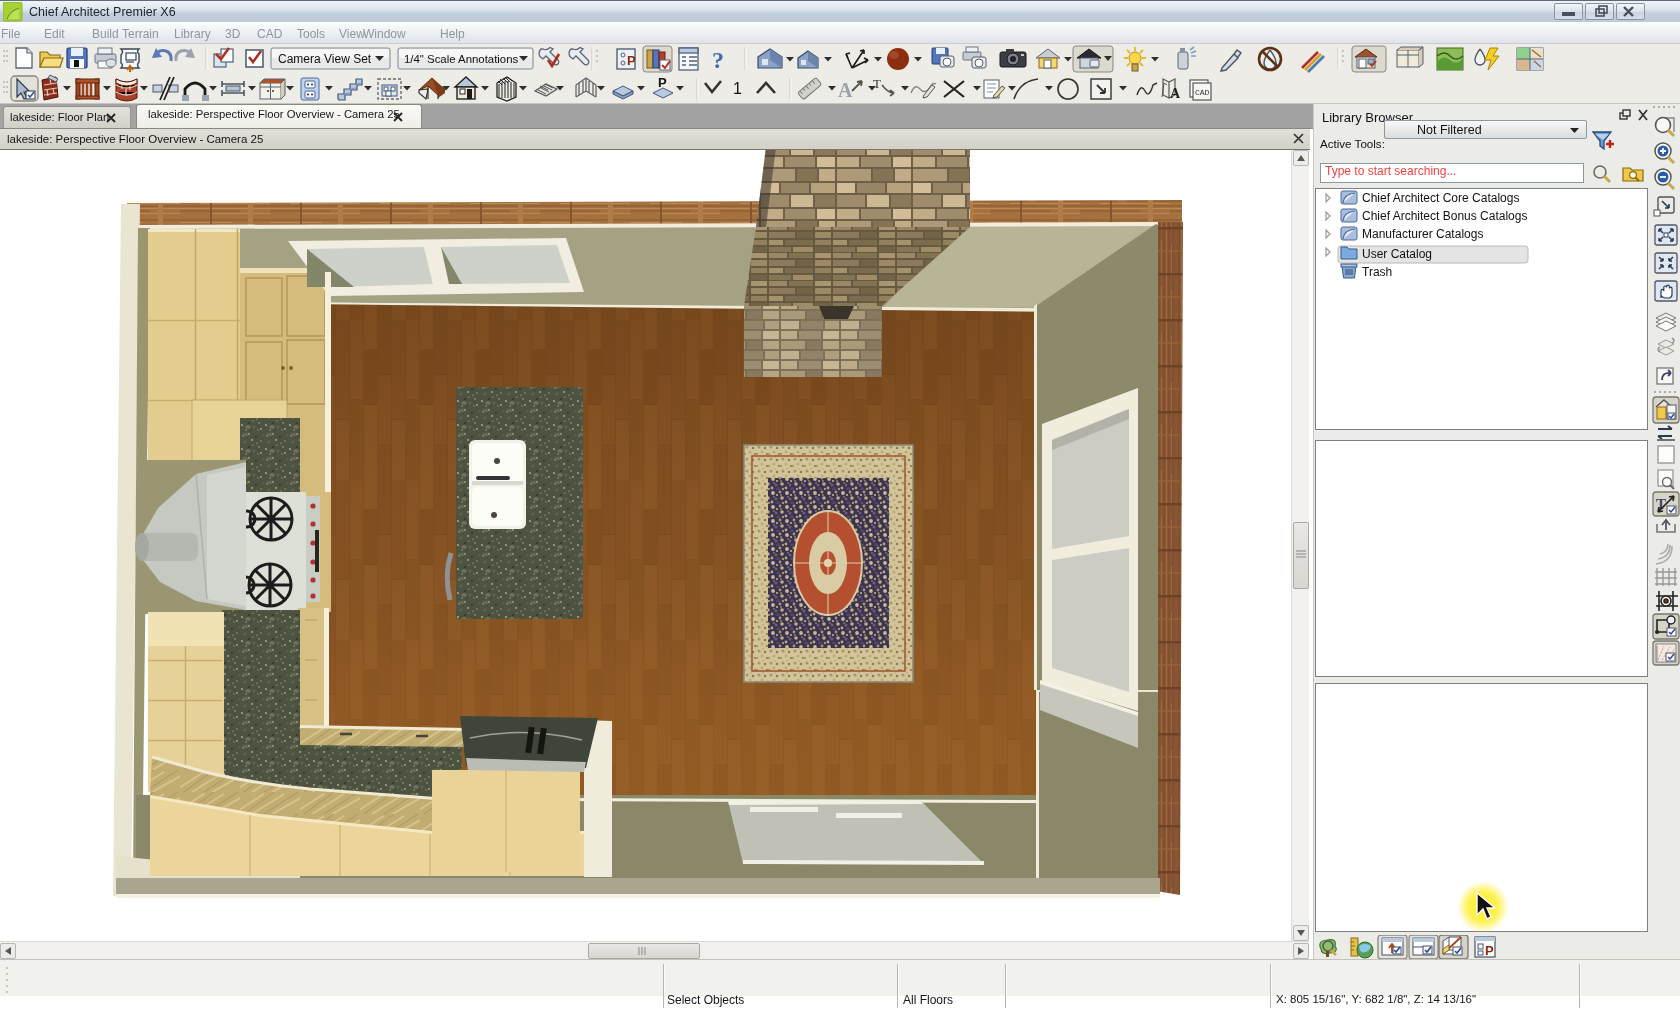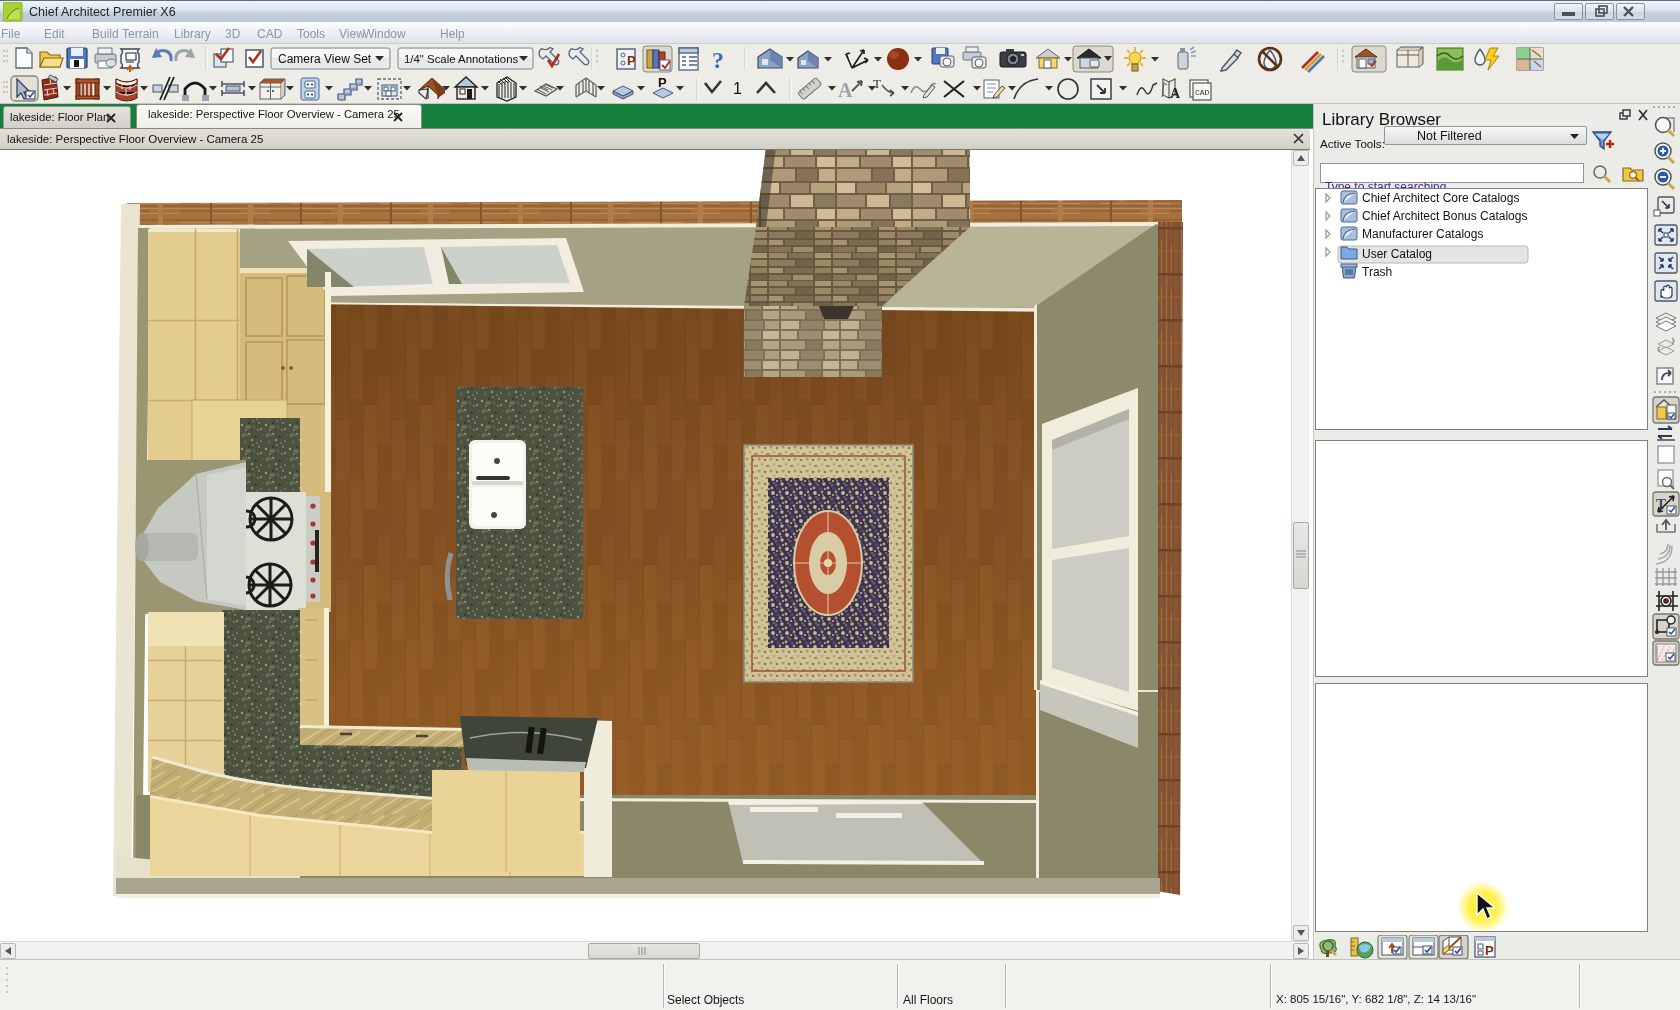--- a/index.html
+++ b/index.html
@@ -6,36 +6,36 @@
 #title{left:0;top:0;width:1680px;height:22px;
 background:linear-gradient(#f0f4f9 0%,#dde6ef 40%,#c2cedc 60%,#bcc9d8 100%);
 border-top:1px solid #5a6c80;box-sizing:border-box;}
 #title .txt{position:absolute;left:29px;top:4px;font-size:12.5px;color:#20262e;}
 .winbtn{position:absolute;top:2px;width:29px;height:17px;border:1px solid #8693a2;border-radius:2px;
 background:linear-gradient(#f4f7fa,#dbe2ea 50%,#cbd4df 51%,#d6dde6);box-sizing:border-box;}
 #menubar{left:0;top:22px;width:1680px;height:22px;
 background:linear-gradient(#fcfdfe,#e4e8ee 80%,#dfe3e9);border-bottom:1px solid #c9cdd3;box-sizing:border-box;}
 #menubar span{position:absolute;top:5px;font-size:12px;color:#8e96a1;}
 #tbzone{left:0;top:44px;width:1680px;height:60px;background:#edece6;border-bottom:1px solid #c6c4bb;box-sizing:border-box;}
-#tabbar{left:0;top:104px;width:1680px;height:25px;background:#15803d;}
+#tabbar{left:0;top:104px;width:1680px;height:25px;background:#a3a3a3;}
 .tab1{position:absolute;left:3px;top:2px;width:128px;height:23px;background:linear-gradient(#e3e1da,#d2cfc7);
 border:1px solid #97948c;border-bottom:none;border-radius:3px 3px 0 0;box-sizing:border-box;}
 .tab2{position:absolute;left:136px;top:0px;width:286px;height:25px;background:linear-gradient(#fafaf7,#eeede8);
 border:1px solid #8a887f;border-bottom:none;border-radius:3px 3px 0 0;box-sizing:border-box;}
 #tabbar .tx{position:absolute;top:6px;font-size:11.3px;color:#15151a;white-space:nowrap;}
 #tabline{left:0;top:128px;width:1680px;height:1px;background:#8a887f;}
 #viewhdr{left:0;top:129px;width:1310px;height:21px;background:linear-gradient(#e2e0d9,#d2d0c7);
 border-bottom:1px solid #77766f;box-sizing:border-box;}
 #viewhdr .tx{position:absolute;left:7px;top:4px;font-size:11.5px;color:#111;}
 #viewport{left:0;top:150px;width:1291px;height:791px;background:#fff;}
 #vscroll{left:1291px;top:150px;width:18px;height:791px;background:#f2f1ef;border-left:1px solid #dcdad6;box-sizing:border-box;}
 #hscroll{left:0;top:941px;width:1309px;height:18px;background:#f2f1ef;border-top:1px solid #dcdad6;box-sizing:border-box;}
 .sbtn{position:absolute;background:#ececea;border:1px solid #b9b7b2;box-sizing:border-box;border-radius:2px;}
 .sthumb{position:absolute;background:linear-gradient(#e8e7e4,#d8d6d1);border:1px solid #a9a7a2;box-sizing:border-box;border-radius:2px;}
-#statusbar{left:0;top:959px;width:1680px;height:51px;background:#f1f1ed;border-top:1px solid #c3c1bc;box-sizing:border-box;}
+#statusbar{left:0;top:959px;width:1680px;height:37px;background:#f1f1ed;border-top:1px solid #c3c1bc;box-sizing:border-box;}
 #statusbar span{position:absolute;top:33px;font-size:12px;color:#15151a;}
 .sdiv{position:absolute;top:4px;height:44px;width:1px;background:#b8b6b1;border-right:1px solid #fdfdfb;}
 #library{left:1313px;top:104px;width:337px;height:855px;background:#ebebe7;}
 #rtools{left:1650px;top:104px;width:30px;height:855px;background:#ebebe7;}
 .lbox{position:absolute;left:2px;width:333px;background:#fff;border:1px solid #7f7f7f;box-sizing:border-box;}
 .ltx{position:absolute;font-size:12px;color:#111;white-space:nowrap;}
 .combo{position:absolute;border:1px solid #8a98a8;border-radius:2px;background:linear-gradient(#f8f8f8,#dcdcda);box-sizing:border-box;}
 .combo .ct{position:absolute;top:2px;font-size:12.5px;color:#111;white-space:nowrap;}
 </style></head>
 <body>
@@ -849,40 +849,40 @@
  <svg class="abs" style="left:1298px;top:5px" width="6" height="8">
       <path d="M6,4 L0,0 L0,8 Z" fill="#555"></path>
     </svg>
  <svg class="abs" style="left:638px;top:5px" width="10" height="8">
       <path d="M1,0 V8 M4,0 V8 M7,0 V8" stroke="#8a8884" stroke-width="1"></path>
     </svg>
 </div>
 
 <div class="abs" id="library">
  <div class="abs" style="left:0;top:0;width:1px;height:855px;background:#cac8c2"></div>
- <div class="ltx" style="left:9px;top:6px;font-size:17px">Library Browser</div>
+ <div class="ltx" style="left:9px;top:6px;font-size:13px">Library Browser</div>
  <svg class="abs" style="left:305px;top:5px" width="30" height="13">
   <rect x="2" y="4" width="7" height="6" fill="none" stroke="#333" stroke-width="1.4"></rect>
   <rect x="5" y="1" width="7" height="6" fill="#ebebe7" stroke="#333" stroke-width="1.4"></rect>
   <path d="M21,1 L29,11 M29,1 L21,11" stroke="#333" stroke-width="1.8"></path>
  </svg>
  <div class="ltx" style="left:7px;top:33px;font-size:11.6px">Active Tools:</div>
- <div class="combo" style="left:71px;top:22px;width:203px;height:19px">
+ <div class="combo" style="left:71px;top:16px;width:203px;height:19px">
   <div class="ct" style="left:32px">Not Filtered</div>
   <svg class="abs" style="right:7px;top:7px" width="9" height="6">
         <path d="M0,0 H9 L4.5,5 Z" fill="#222"></path>
       </svg>
  </div>
  <svg class="abs" style="left:278px;top:26px" width="24" height="22">
   <path d="M2,2 L20,2 L13,11 L13,19 L9,16 L9,11 Z" fill="#6a9ad4" stroke="#2a4a7a" stroke-width="1.3"></path>
   <path d="M4,4 L18,4 L12,10 Z" fill="#b8d0ec"></path>
   <path d="M15,14 h8 M19,10 v8" stroke="#c02010" stroke-width="2.4"></path>
  </svg>
  <div class="abs" style="left:7px;top:59px;width:264px;height:20px;background:#fff;border:1px solid #8a98a5;box-sizing:border-box">
-  <div class="ltx" style="left:4px;top:16px;color:#4c1d95">Type to start searching...</div>
+  <div class="ltx" style="left:4px;top:0;color:#ef4444">Type to start searching...</div>
  </div>
  <svg class="abs" style="left:278px;top:60px" width="22" height="20">
   <circle cx="9" cy="8" r="6" fill="none" stroke="#6a6a66" stroke-width="1.6"></circle>
   <path d="M13,12 L19,18" stroke="#c8a84a" stroke-width="3"></path>
  </svg>
  <svg class="abs" style="left:309px;top:61px" width="24" height="18">
   <path d="M1,3 h7 l2,2 h11 v11 h-20 Z" fill="#f0c84a" stroke="#8a6914" stroke-width="1.2"></path>
   <circle cx="11" cy="10" r="3.4" fill="#fdf6e0" stroke="#8a6914" stroke-width="1.2"></circle>
   <path d="M13.5,12.5 L17,16" stroke="#8a6914" stroke-width="1.8"></path>
  </svg>

